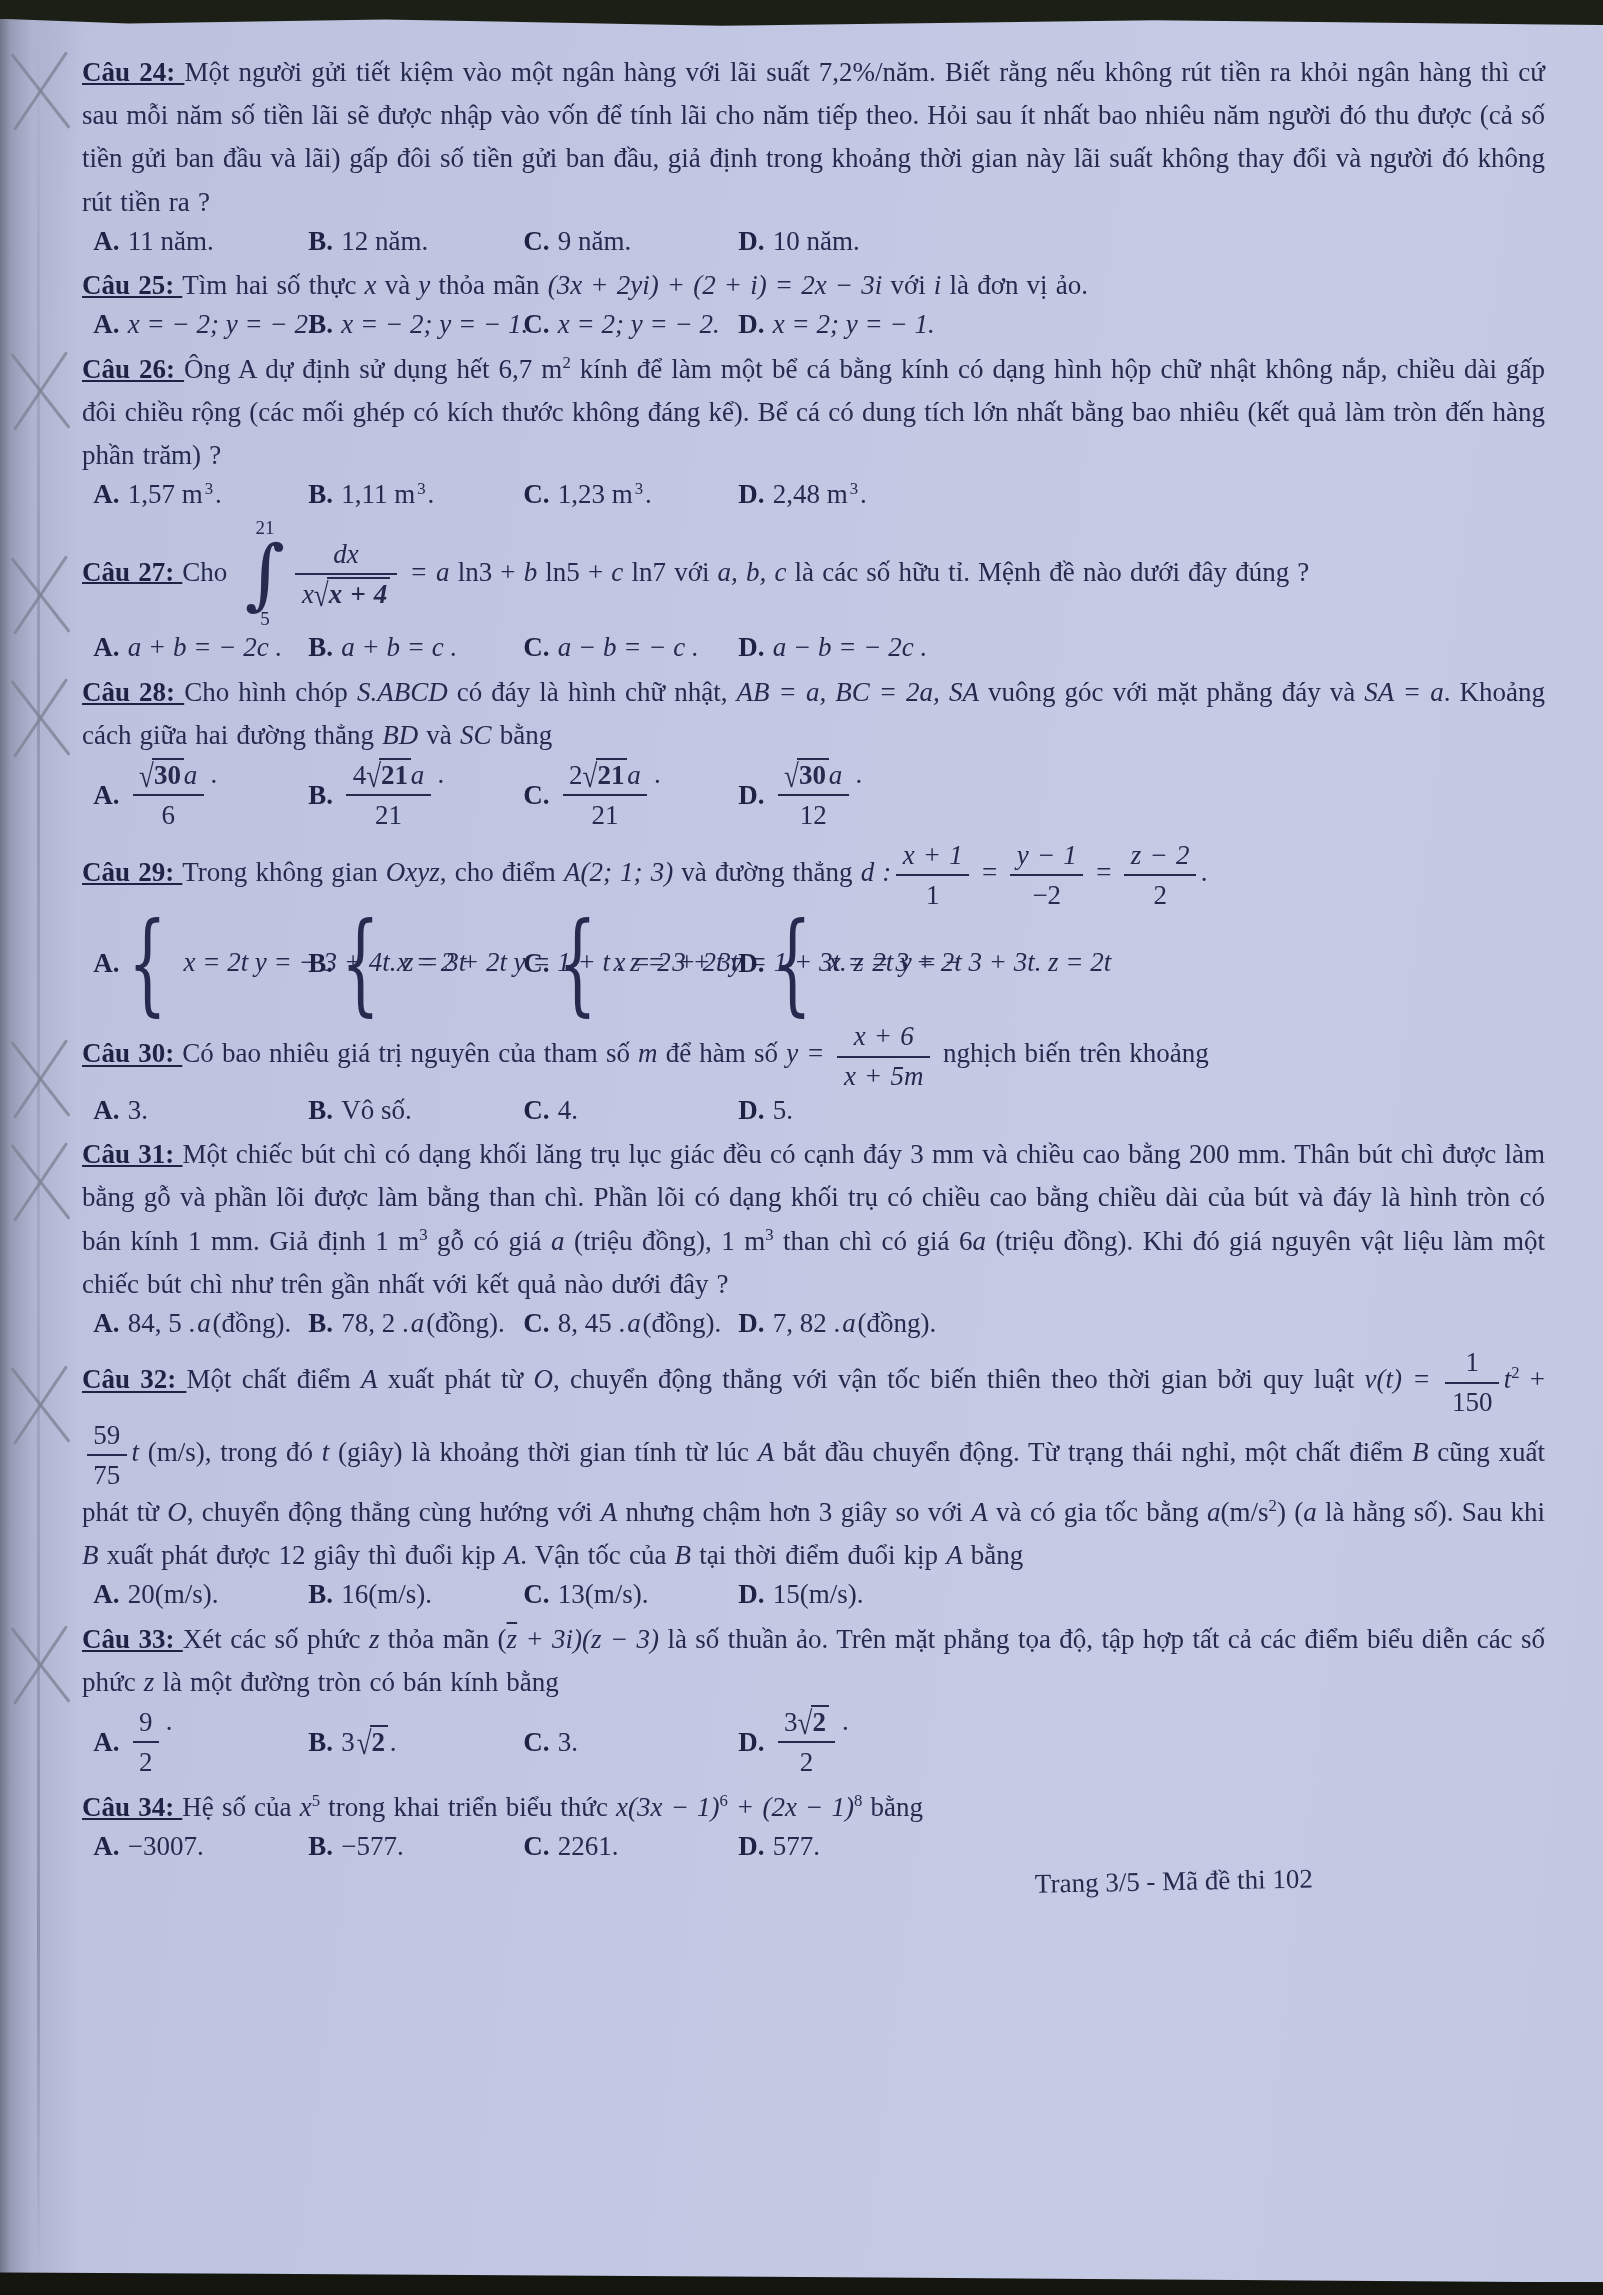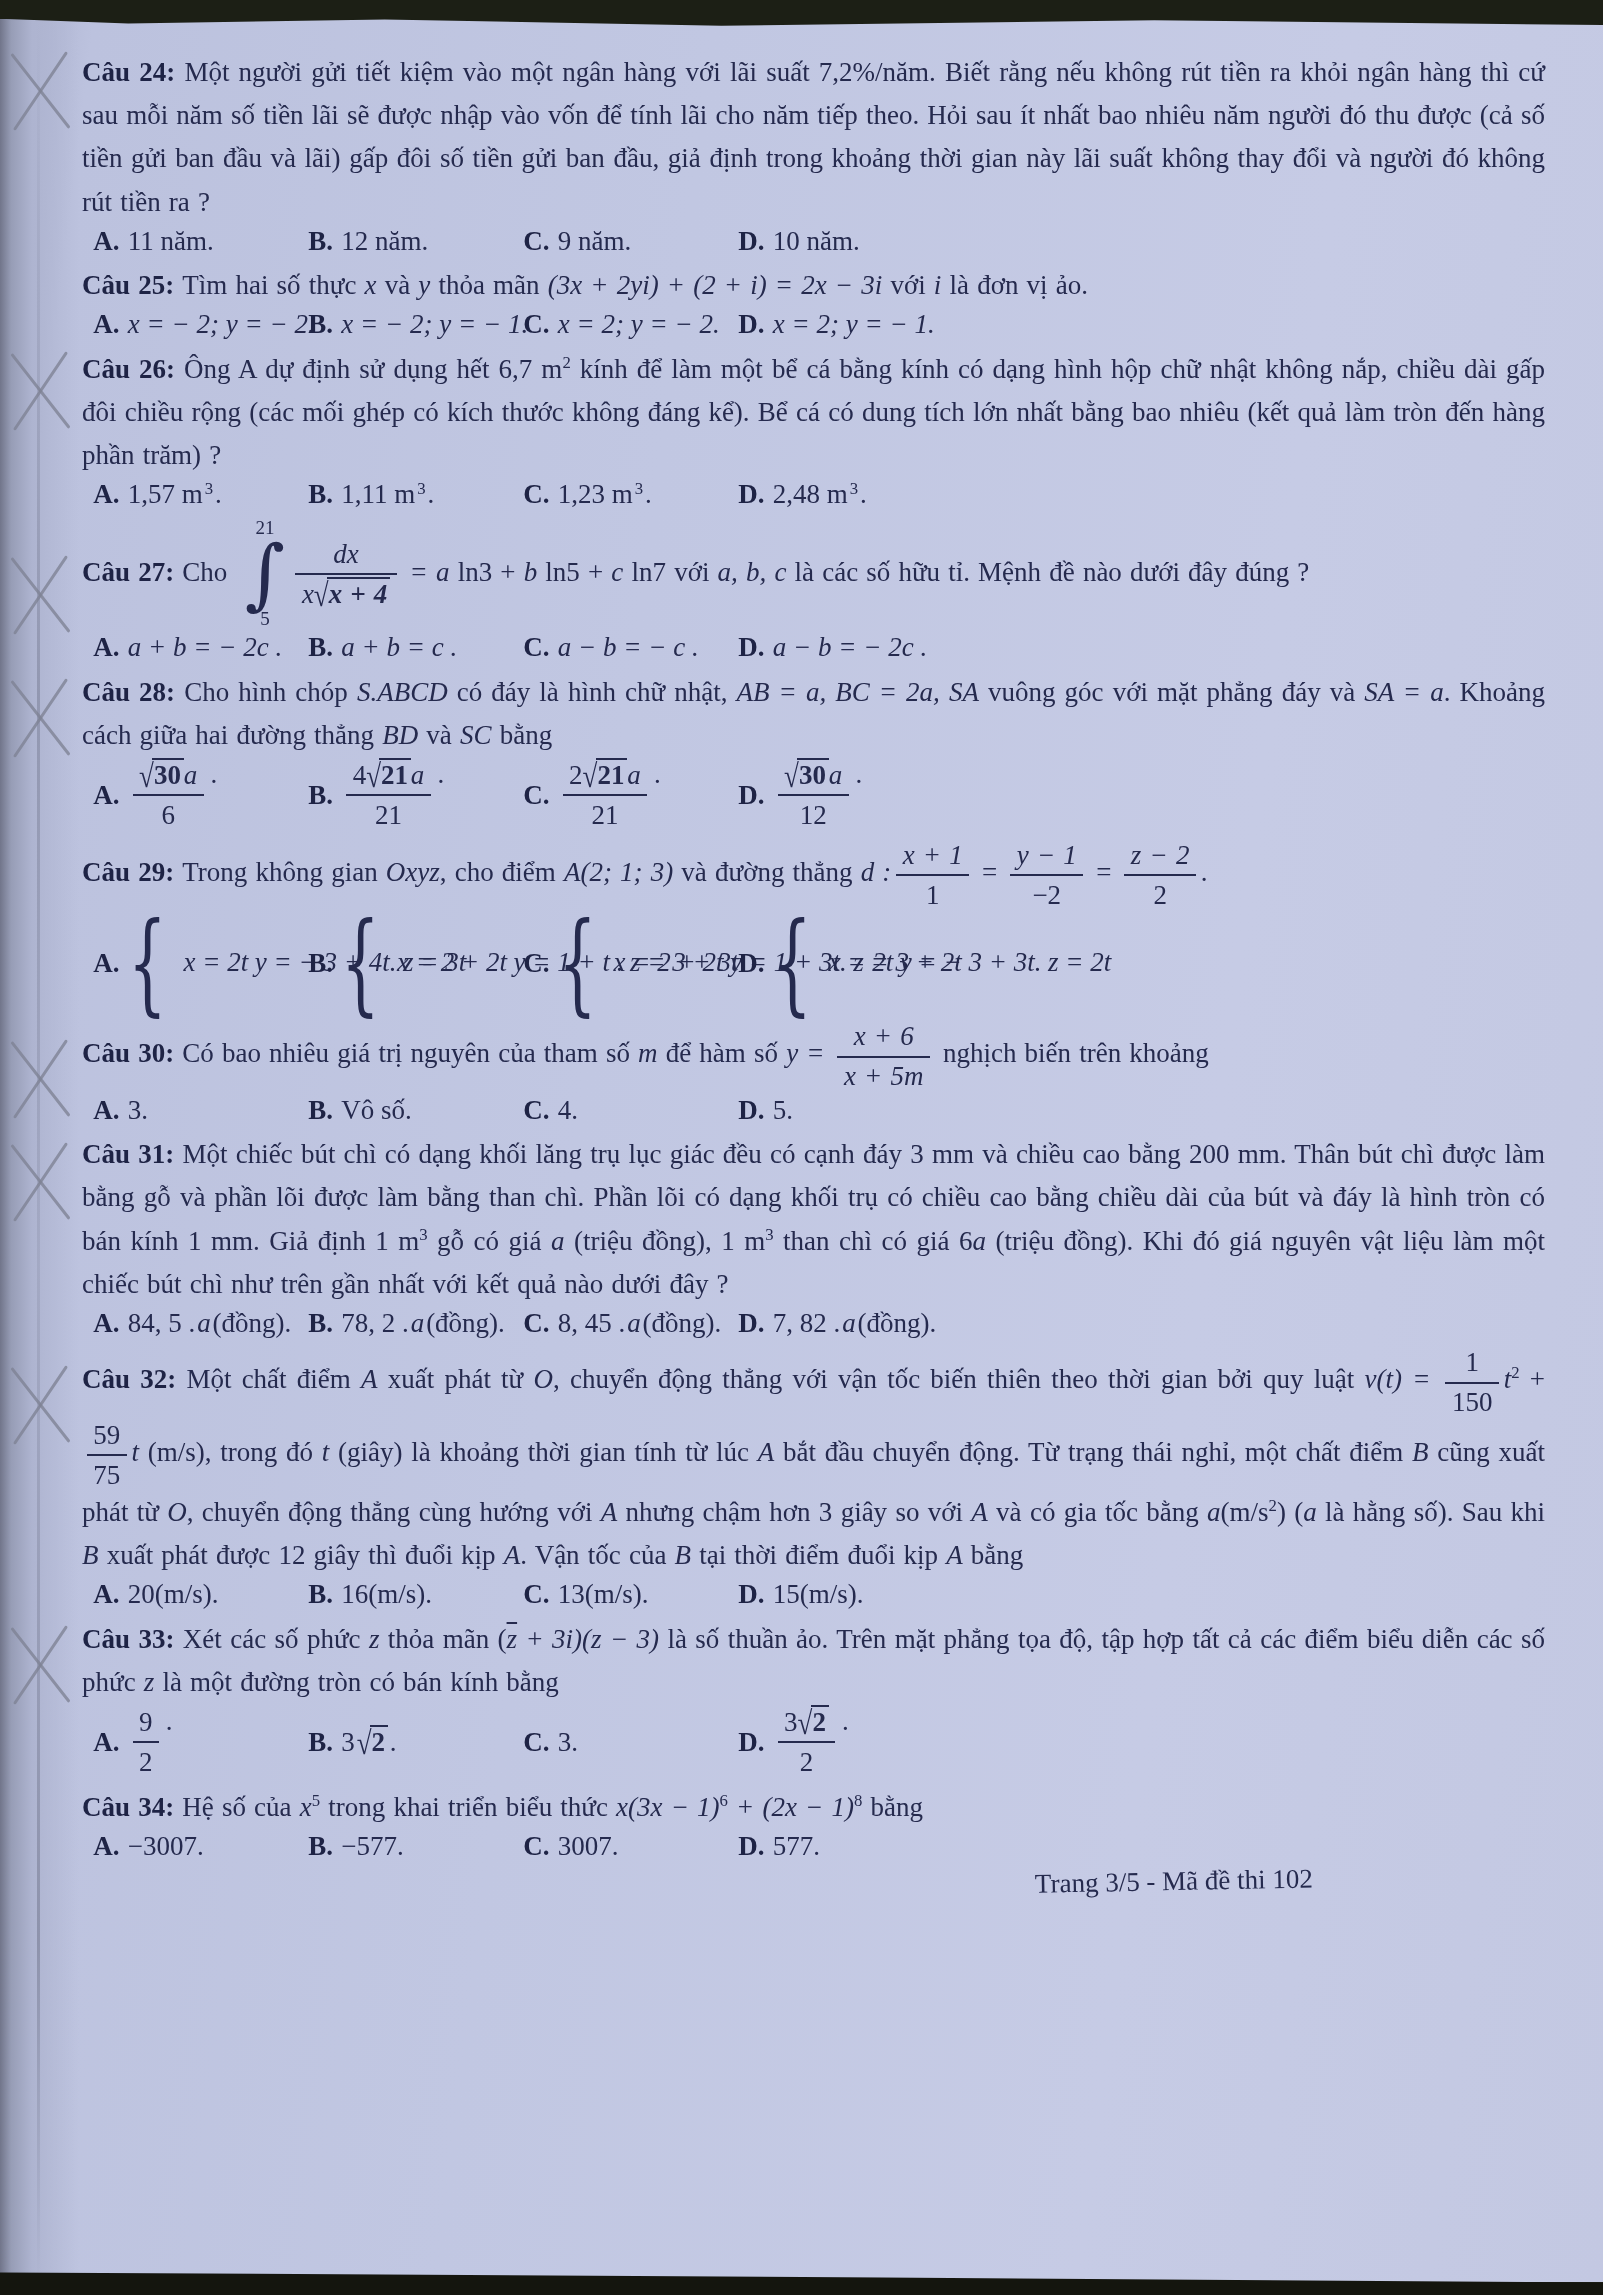--- a/index.html
+++ b/index.html
@@ -27,21 +27,21 @@
   .band-bottom{
     position:absolute;left:0;right:0;bottom:0;height:39px;background:#14150e;
     clip-path:polygon(0 42%,55% 55%,100% 68%,100% 100%,0 100%);
   }
   .content{position:absolute;left:82px;right:58px;top:32px;color:#252a4e;}
   .question{position:relative;margin-top:7.5px;}
   .question:first-child{margin-top:0;}
   .qbody{
     margin:0;font-size:27px;line-height:1.6;text-align:justify;word-spacing:1.4px;
   }
-  .qlabel{font-weight:bold;color:#1e2345;}
+  .qlabel{font-weight:bold;color:#1e2345;text-decoration:underline;}
   .tk-m{font-style:italic;}
   .bar{font-style:italic;text-decoration:overline;}
   sup{font-size:0.62em;}
   .opts{
     display:grid;grid-template-columns:215px 215px 215px 1fr;
     padding-left:11.2px;align-items:center;margin-top:1.9px;
   }
   .opt{display:flex;align-items:center;gap:8.4px;font-size:27px;}
   .opt .k{font-weight:bold;color:#1e2345;}
   .ob{display:inline-flex;gap:1.9px;white-space:nowrap;}
@@ -490,21 +490,21 @@
             </div>
             <div class="opt">
               <span class="k">B.</span>
               <span class="ob">
                 <span class="tk-t">−577.</span>
               </span>
             </div>
             <div class="opt">
               <span class="k">C.</span>
               <span class="ob">
-                <span class="tk-t">3007.</span>
+                <span class="tk-t">2261.</span>
               </span>
             </div>
             <div class="opt">
               <span class="k">D.</span>
               <span class="ob">
                 <span class="tk-t">577.</span>
               </span>
             </div>
           </div>
         </div>

